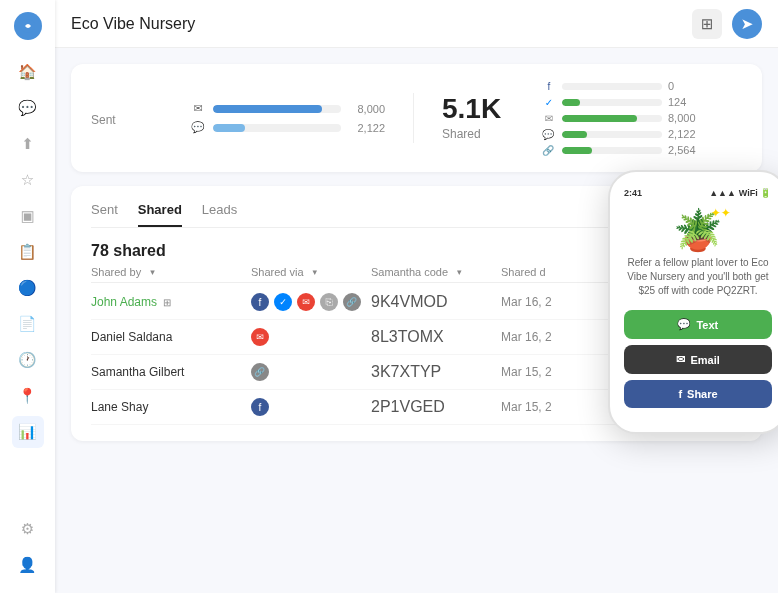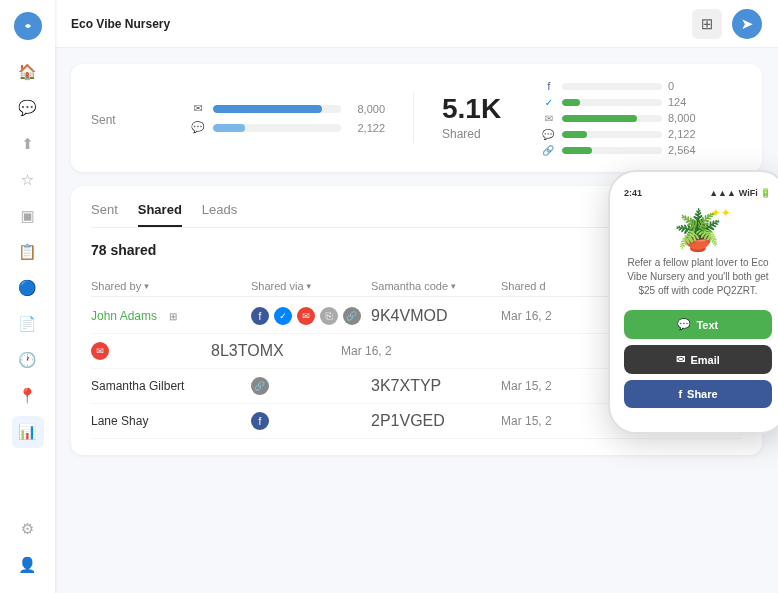--- a/index.html
+++ b/index.html
@@ -63,22 +63,22 @@
       right: 0;
       height: 48px;
       background: #fff;
       display: flex;
       align-items: center;
       padding: 0 16px;
       border-bottom: 1px solid #eee;
       z-index: 9;
     }
     .topbar-title {
-      font-size: 12px;
-      font-weight: 700;
+      font-size: 16px;
+      font-weight: 400;
       color: #222;
       flex: 1;
     }
     .topbar-actions {
       display: flex;
       gap: 10px;
       align-items: center;
     }
     .topbar-btn {
       width: 30px;
@@ -234,52 +234,52 @@
       padding-bottom: 8px;
       cursor: pointer;
       border-bottom: 2px solid transparent;
     }
     .tab.active {
       color: #222;
       font-weight: 600;
       border-bottom: 2px solid #222;
     }
     .shared-count {
-      font-size: 14px;
+      font-size: 16px;
       font-weight: 600;
       color: #222;
-      margin-bottom: 18px;
+      margin-bottom: 2px;
     }
     .table-header {
       display: flex;
       padding: 4px 0;
       border-bottom: 1px solid #eee;
       margin-bottom: 2px;
     }
     .th {
       font-size: 11px;
       color: #888;
       display: flex;
       align-items: center;
-      gap: 3px;
+      gap: 9px;
     }
     .th .arrow { font-size: 9px; }
     .col-by { width: 160px; }
     .col-via { width: 120px; }
     .col-ref { width: 130px; }
     .col-date { flex: 1; }
 
     .table-row-item {
       display: flex;
       padding: 8px 0;
       border-bottom: 1px solid #f5f5f5;
       align-items: center;
       font-size: 12px;
     }
-    .cell-by { width: 160px; display: flex; align-items: center; gap: 12px; }
+    .cell-by { width: 160px; display: flex; align-items: center; gap: 6px; }
     .cell-via { width: 120px; display: flex; gap: 5px; align-items: center; }
     .cell-ref { width: 130px; color: #555; font-size: 16px; }
     .cell-date { flex: 1; color: #888; font-size: 12px; }
 
     .name-green { color: #4caf50; font-weight: 500; }
     .name-normal { color: #333; font-weight: 500; }
     .via-icon {
       width: 18px;
       height: 18px;
       border-radius: 50%;
@@ -504,20 +504,23 @@
         <span class="via-icon via-msg" style="font-size:9px;">✓</span>
         <span class="via-icon via-email" style="font-size:9px;">✉</span>
         <span class="via-icon via-copy" style="font-size:9px;">⎘</span>
         <span class="via-icon via-link" style="font-size:9px;">🔗</span>
       </div>
       <div class="cell-ref">9K4VMOD</div>
       <div class="cell-date">Mar 16, 2</div>
     </div>
 
     <div class="table-row-item">
+      <div class="cell-by">
+        <span class="name-normal">Daniel Saldana</span>
+      </div>
       <div class="cell-via">
         <span class="via-icon via-email" style="font-size:9px;">✉</span>
       </div>
       <div class="cell-ref">8L3TOMX</div>
       <div class="cell-date">Mar 16, 2</div>
     </div>
 
     <div class="table-row-item">
       <div class="cell-by">
         <span class="name-normal">Samantha Gilbert</span>

